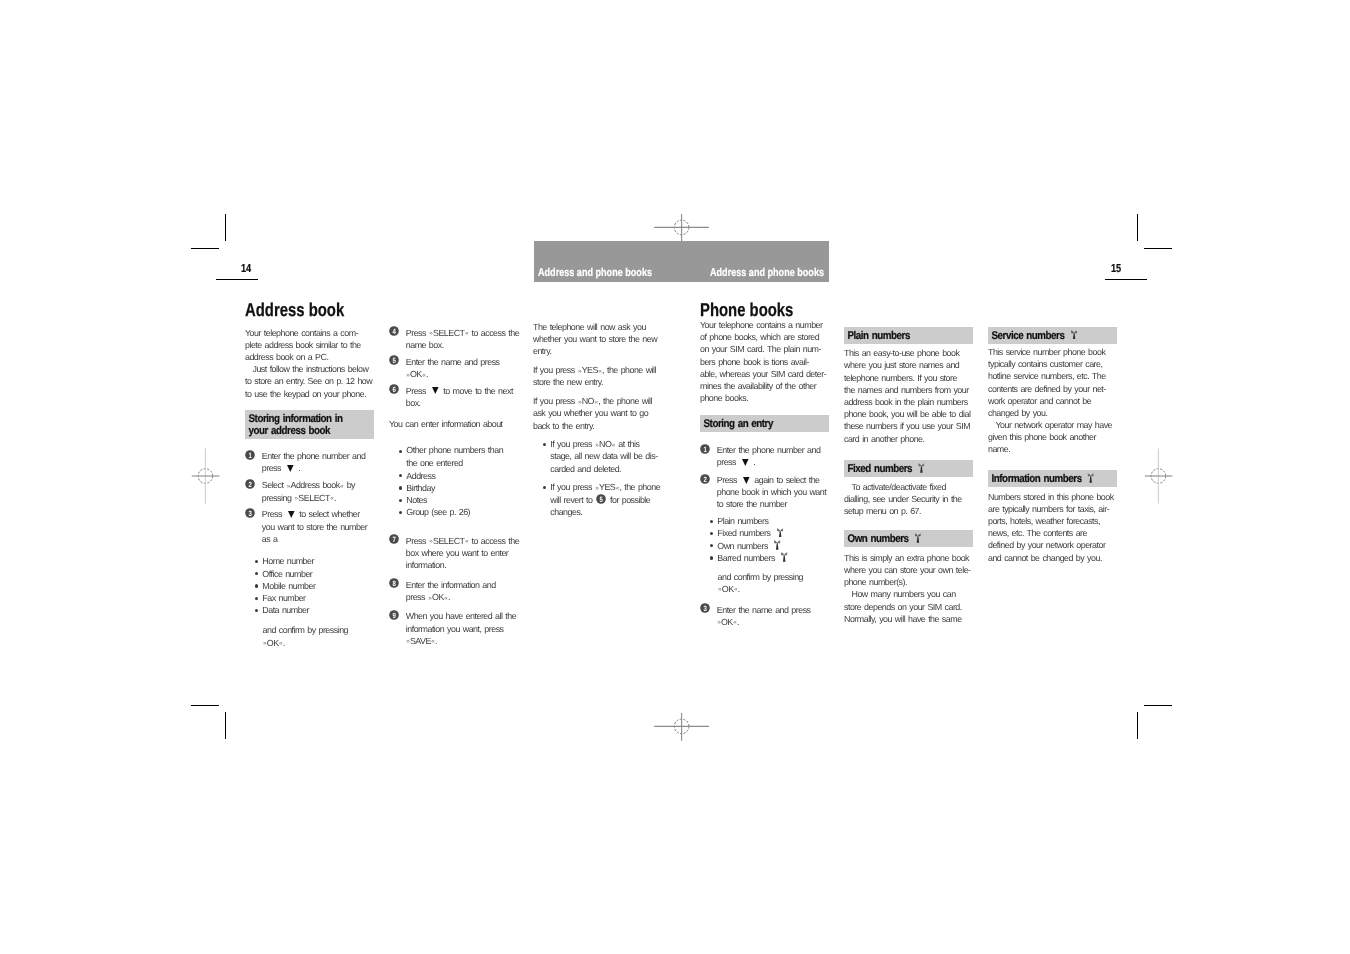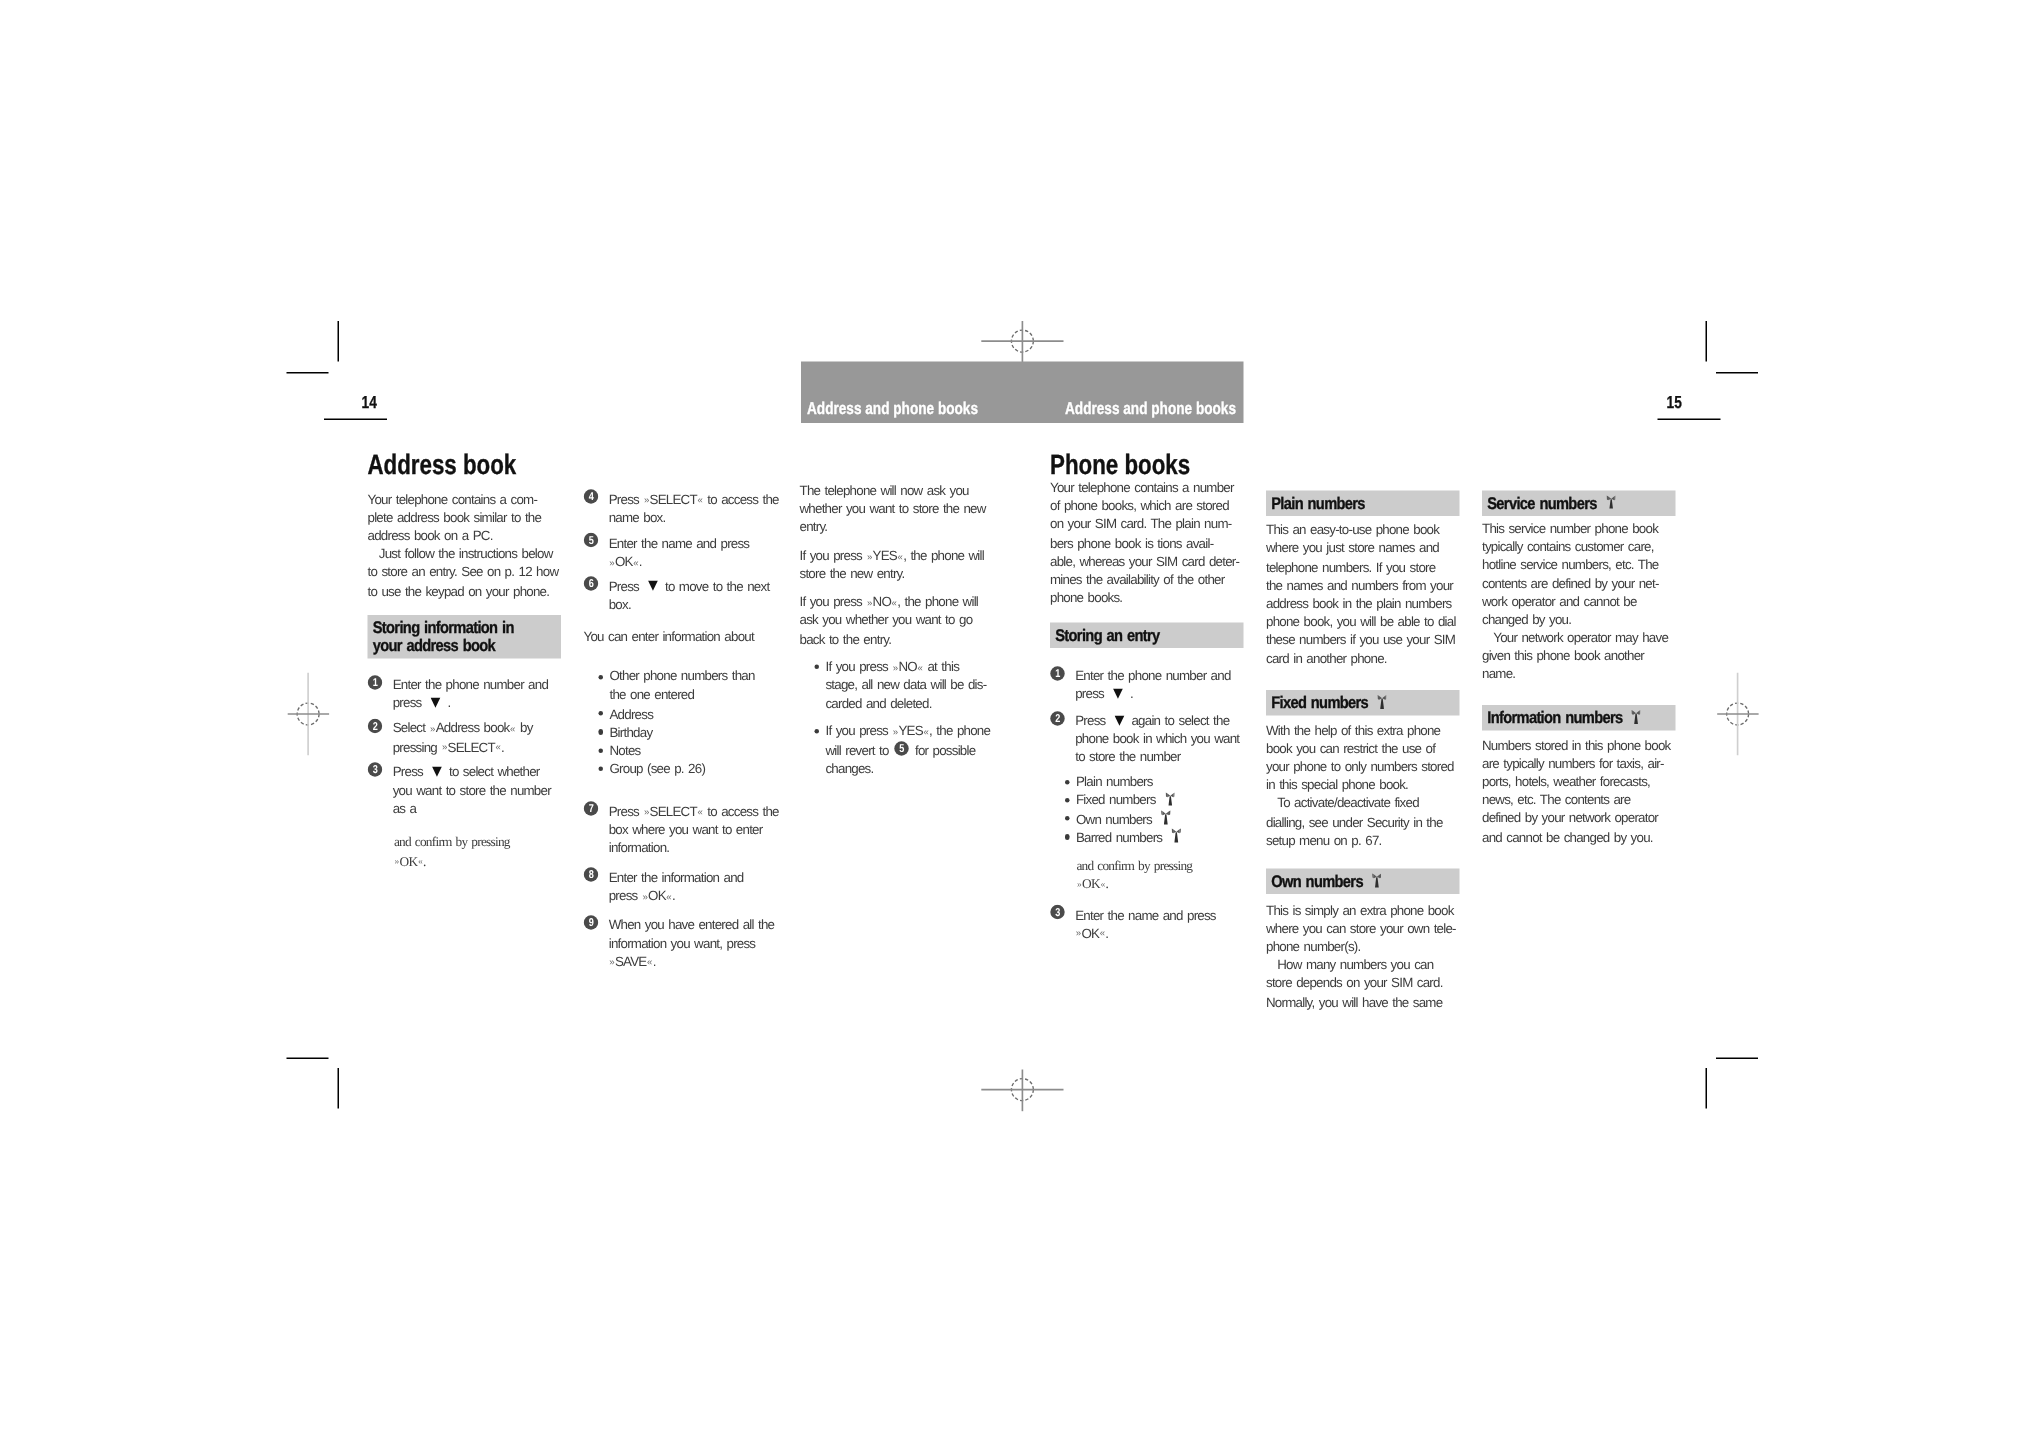--- a/index.html
+++ b/index.html
@@ -33,21 +33,21 @@
           white-space:nowrap;display:inline-block;
           -webkit-text-stroke:0.25px #111;
           transform:scaleX(0.80);transform-origin:left top;}
 
   
   .col{position:absolute;width:134px;font-size:8.9px;line-height:12.2px;
        letter-spacing:-0.50px;word-spacing:0.90px;color:#3d3d3d;white-space:nowrap;}
 
   .para{margin:0 0 6.6px 0;}
   .ln.ind{padding-left:7.5px;}
-  .para.hang{margin-left:17.6px;font-family:Liberation Serif, serif;}
+  .para.hang{margin-left:17.6px;}
 
   .hdg{background:#cccccc;margin:0 0 3.7px 0;padding:2.9px 0 1.8px 0;width:128.5px;}
   .hdg .hl{display:block;font-weight:bold;font-size:11.2px;line-height:12.2px;
            color:#111;white-space:nowrap;-webkit-text-stroke:0.22px #111;
            transform:scaleX(0.873);transform-origin:left top;
            padding-left:4.0px;}
   .ant{display:inline-block;vertical-align:-0.9px;margin-left:3.6px;
        width:6.4px;height:9.8px;overflow:visible;}
   .ant svg{display:block;}
   ul.bl.icons li{line-height:12.2px;height:12.2px;}
@@ -168,20 +168,37 @@
         <span class="num"><svg width="10" height="10" viewBox="0 0 10 10">
             <circle cx="5" cy="5" r="4.8" fill="#4a4a4a"></circle>
             <text x="5" y="7.55" font-family="Liberation Sans, sans-serif" font-size="7.6" font-weight="bold" fill="#ffffff" text-anchor="middle" transform="translate(5 0) scale(0.80 1) translate(-5 0)">3</text>
           </svg></span>
         <span class="ln">Press <span class="tri"><svg width="6.6" height="6.9" viewBox="0 0 6.6 6.9">
               <path d="M0 0 H6.6 L3.3 6.9 Z" fill="#111"></path>
             </svg></span> to select whether</span>
         <span class="ln">you want to store the number</span>
         <span class="ln">as a</span>
       </div>
+      <ul class="bl" style="margin-bottom:8px;">
+        <li>
+          <span class="ln">Home number</span>
+        </li>
+        <li>
+          <span class="ln">Office number</span>
+        </li>
+        <li>
+          <span class="ln">Mobile number</span>
+        </li>
+        <li>
+          <span class="ln">Fax number</span>
+        </li>
+        <li>
+          <span class="ln">Data number</span>
+        </li>
+      </ul>
       <div class="para hang">
         <span class="ln">and confirm by pressing</span>
         <span class="ln"><span class="gq">»</span>OK<span class="gq">«</span>.</span>
       </div>
     </div>
   <div class="col" id="L1" style="left:389px;top:326.7px;">
       <div class="step">
         <span class="num"><svg width="10" height="10" viewBox="0 0 10 10">
             <circle cx="5" cy="5" r="4.8" fill="#4a4a4a"></circle>
             <text x="5" y="7.55" font-family="Liberation Sans, sans-serif" font-size="7.6" font-weight="bold" fill="#ffffff" text-anchor="middle" transform="translate(5 0) scale(0.80 1) translate(-5 0)">4</text>
@@ -374,26 +391,20 @@
       </div>
       <div class="hdg">
         <span class="hl">Fixed numbers<span class="ant"><svg width="6.4" height="9.8" viewBox="0 0 6.4 9.8">
               <path d="M2.78 2.9 L3.62 2.9 L4.45 9.7 L1.95 9.7 Z" fill="#2e2e2e"></path>
               <path d="M0.10 0.30 L1.05 0.85 L1.15 3.45 L0.30 3.0 Z" fill="#595959"></path>
               <path d="M1.05 0.85 L3.20 2.55 L1.15 3.45 Z" fill="#595959"></path>
               <path d="M6.30 0.30 L5.35 0.85 L5.25 3.45 L6.10 3.0 Z" fill="#595959"></path>
               <path d="M5.35 0.85 L3.20 2.55 L5.25 3.45 Z" fill="#595959"></path>
             </svg></span></span>
       </div>
-      <div class="para" style="margin-bottom:0px;">
-        <span class="ln">With the help of this extra phone</span>
-        <span class="ln">book you can restrict the use of</span>
-        <span class="ln">your phone to only numbers stored</span>
-        <span class="ln">in this special phone book.</span>
-      </div>
       <div class="para" style="margin-bottom:13px;">
         <span class="ln ind">To activate/deactivate fixed</span>
         <span class="ln">dialling, see under Security in the</span>
         <span class="ln">setup menu on p. 67.</span>
       </div>
       <div class="hdg" style="margin-bottom:4.7px;">
         <span class="hl">Own numbers<span class="ant"><svg width="6.4" height="9.8" viewBox="0 0 6.4 9.8">
               <path d="M2.78 2.9 L3.62 2.9 L4.45 9.7 L1.95 9.7 Z" fill="#2e2e2e"></path>
               <path d="M0.10 0.30 L1.05 0.85 L1.15 3.45 L0.30 3.0 Z" fill="#595959"></path>
               <path d="M1.05 0.85 L3.20 2.55 L1.15 3.45 Z" fill="#595959"></path>

